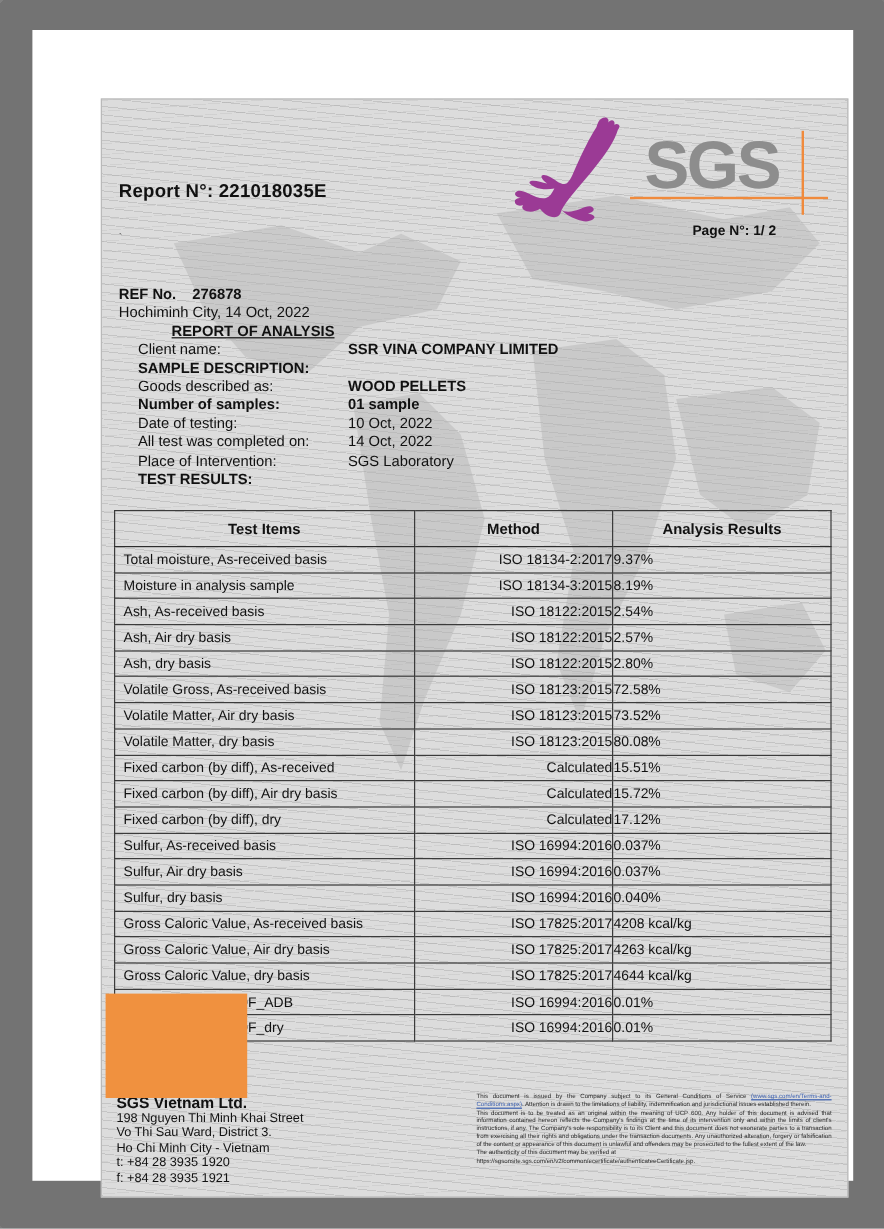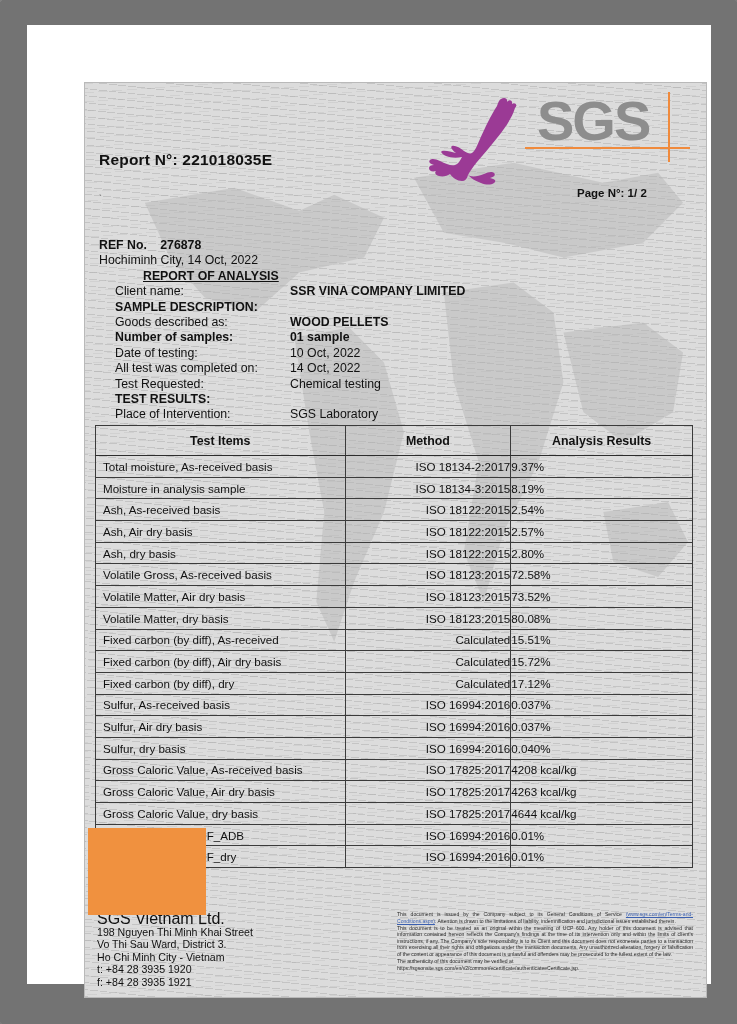--- a/index.html
+++ b/index.html
@@ -83,21 +83,21 @@
     font-size: 9px; color: #666;
   }
   .bird {
     position: absolute;
     left: 320px; top: 12px;
     width: 135px; height: 100px;
   }
   .bird svg { width: 100%; height: 100%; }
   .sgs-logo {
     position: absolute;
-    left: 440px; top: 5px;
+    left: 440px; top: 22px;
     width: 165px; height: 80px;
   }
   .sgs-logo .word {
     position: absolute;
     left: 12px; top: 0;
     font-size: 56px;
     font-weight: bold;
     letter-spacing: -2px;
     color: #8d8d8d;
     font-family: "Liberation Sans", sans-serif;
@@ -175,21 +175,21 @@
     z-index: 2;
   }
 
   
   .addr {
     position: absolute;
     left: 12px; top: 830px;
     font-size: 10.6px;
     line-height: 12.6px;
   }
-  .addr .name { font-weight: normal; font-size: 16px; }
+  .addr .name { font-weight: bold; font-size: 13px; }
 
   .disclaimer {
     position: absolute;
     left: 312px; top: 828px;
     width: 296px;
     font-size: 5.1px;
     line-height: 6.6px;
     text-align: justify;
     color: #2a2a2a;
   }
@@ -253,23 +253,22 @@
           </div>
           <div class="row">Hochiminh City, 14 Oct, 2022</div>
           <div class="row b u">REPORT OF ANALYSIS</div>
           <div id="meta-rows">
               <div class="row"><span class="lbl">Client name:</span><span class="val b">SSR VINA COMPANY LIMITED</span></div>
               <div class="row"><span class="lbl b">SAMPLE DESCRIPTION:</span><span class="val"></span></div>
               <div class="row"><span class="lbl">Goods described as:</span><span class="val b">WOOD PELLETS</span></div>
               <div class="row"><span class="lbl b">Number of samples:</span><span class="val b">01 sample</span></div>
               <div class="row"><span class="lbl">Date of testing:</span><span class="val">10 Oct, 2022</span></div>
               <div class="row"><span class="lbl">All test was completed on:</span><span class="val">14 Oct, 2022</span></div>
-              <div class="row"><span class="lbl">Test Requested:</span><span class="val">Chemical testing</span></div>
+              <div class="row"><span class="lbl">Place of Intervention:</span><span class="val">SGS Laboratory</span></div>
               <div class="row"><span class="lbl b">TEST RESULTS:</span><span class="val"></span></div>
-              <div class="row"><span class="lbl">Place of Intervention:</span><span class="val">SGS Laboratory</span></div>
             </div>
         </div>
 
         <div id="orange-mark"></div>
 
         <div id="table-wrap">
           <table class="results">
             <thead>
               <tr>
                 <th class="c-item">Test Items</th>

